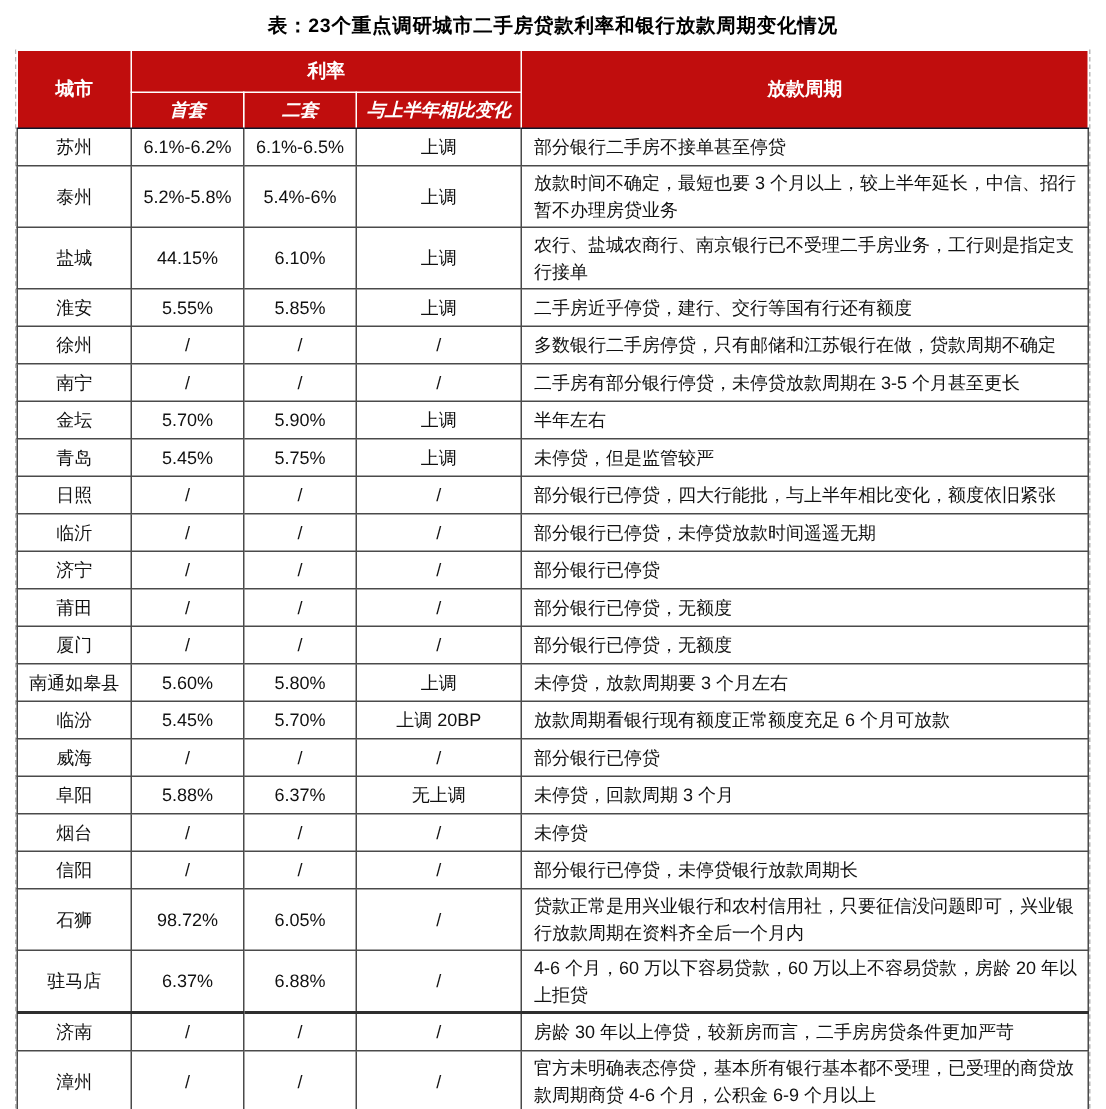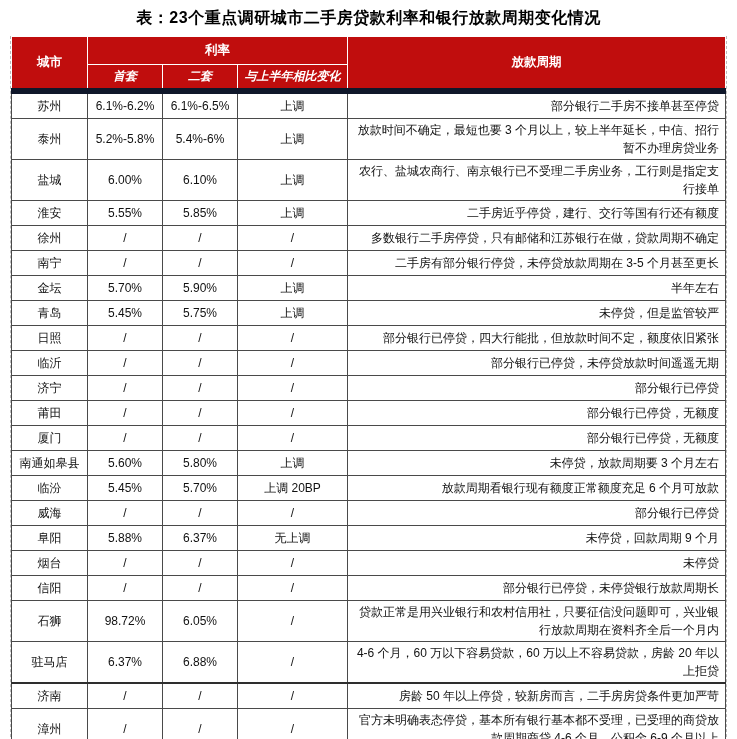--- a/index.html
+++ b/index.html
@@ -9,21 +9,21 @@
     width: 737px;
     font-family: "Liberation Sans", "DejaVu Sans", sans-serif;
   }
   .page {
     width: 717px;
     padding: 5px 10px 0 10px;
   }
   .title {
     text-align: center;
     font-weight: bold;
-    font-size: 16px;
+    font-size: 13px;
     color: #000000;
     padding: 3px 0 7px 0;
     letter-spacing: 0.5px;
   }
   .table-wrap {
     border-left: 1px dashed #b9b9b9;
     border-right: 1px dashed #b9b9b9;
     border-bottom: 2px solid #2e2e2e;
   }
   table {
@@ -39,33 +39,33 @@
     background: #c00d0d;
     color: #ffffff;
     font-weight: bold;
     font-size: 12.5px;
     border: 1px solid #ffffff;
     padding: 3px 2px;
     text-align: center;
   }
   thead tr.group-row th { height: 21px; margin-top: 44px; }
   thead tr.sub-row th   { height: 17px; font-size: 12px; font-style: italic; }
-  thead th.h-bottom { border-bottom: 6px solid #0f172a; }
+  thead th.h-bottom { border-bottom: 1px solid #0f172a; }
   tbody td {
     border: 1px solid #4a4a4a;
     font-size: 12px;
     color: #111111;
     padding: 2px 4px;
     text-align: center;
     line-height: 1.5;
     height: 20px;
     overflow: hidden;
   }
   tbody td.c-period {
-    text-align: right;
+    text-align: left;
     padding-left: 8px;
     padding-right: 6px;
   }
   tbody tr.sep-top td { border-top: 2px solid #2e2e2e; }
 </style>
 </head>
 <body>
 
 <div class="page">
   <div class="title">表：23个重点调研城市二手房贷款利率和银行放款周期变化情况</div>
@@ -101,21 +101,21 @@
         </tr>
         <tr>
           <td>泰州</td>
           <td>5.2%-5.8%</td>
           <td>5.4%-6%</td>
           <td>上调</td>
           <td class="c-period">放款时间不确定，最短也要 3 个月以上，较上半年延长，中信、招行暂不办理房贷业务</td>
         </tr>
         <tr>
           <td>盐城</td>
-          <td>6.00%</td>
+          <td>44.15%</td>
           <td>6.10%</td>
           <td>上调</td>
           <td class="c-period">农行、盐城农商行、南京银行已不受理二手房业务，工行则是指定支行接单</td>
         </tr>
         <tr>
           <td>淮安</td>
           <td>5.55%</td>
           <td>5.85%</td>
           <td>上调</td>
           <td class="c-period">二手房近乎停贷，建行、交行等国有行还有额度</td>
@@ -146,21 +146,21 @@
           <td>5.45%</td>
           <td>5.75%</td>
           <td>上调</td>
           <td class="c-period">未停贷，但是监管较严</td>
         </tr>
         <tr>
           <td>日照</td>
           <td>/</td>
           <td>/</td>
           <td>/</td>
-          <td class="c-period">部分银行已停贷，四大行能批，但放款时间不定，额度依旧紧张</td>
+          <td class="c-period">部分银行已停贷，四大行能批，与上半年相比变化，额度依旧紧张</td>
         </tr>
         <tr>
           <td>临沂</td>
           <td>/</td>
           <td>/</td>
           <td>/</td>
           <td class="c-period">部分银行已停贷，未停贷放款时间遥遥无期</td>
         </tr>
         <tr>
           <td>济宁</td>
@@ -202,21 +202,21 @@
           <td>/</td>
           <td>/</td>
           <td>/</td>
           <td class="c-period">部分银行已停贷</td>
         </tr>
         <tr>
           <td>阜阳</td>
           <td>5.88%</td>
           <td>6.37%</td>
           <td>无上调</td>
-          <td class="c-period">未停贷，回款周期 9 个月</td>
+          <td class="c-period">未停贷，回款周期 3 个月</td>
         </tr>
         <tr>
           <td>烟台</td>
           <td>/</td>
           <td>/</td>
           <td>/</td>
           <td class="c-period">未停贷</td>
         </tr>
         <tr>
           <td>信阳</td>
@@ -237,21 +237,21 @@
           <td>6.37%</td>
           <td>6.88%</td>
           <td>/</td>
           <td class="c-period">4-6 个月，60 万以下容易贷款，60 万以上不容易贷款，房龄 20 年以上拒贷</td>
         </tr>
         <tr class="sep-top">
           <td>济南</td>
           <td>/</td>
           <td>/</td>
           <td>/</td>
-          <td class="c-period">房龄 50 年以上停贷，较新房而言，二手房房贷条件更加严苛</td>
+          <td class="c-period">房龄 30 年以上停贷，较新房而言，二手房房贷条件更加严苛</td>
         </tr>
         <tr>
           <td>漳州</td>
           <td>/</td>
           <td>/</td>
           <td>/</td>
           <td class="c-period">官方未明确表态停贷，基本所有银行基本都不受理，已受理的商贷放款周期商贷 4-6 个月，公积金 6-9 个月以上</td>
         </tr>
       </tbody>
     </table>

